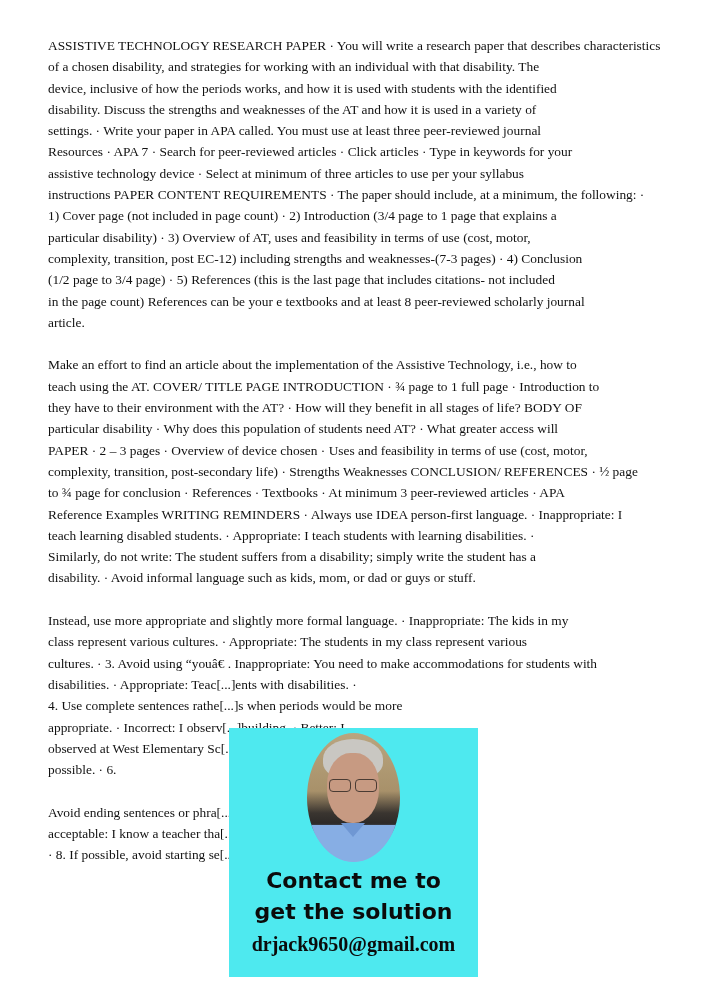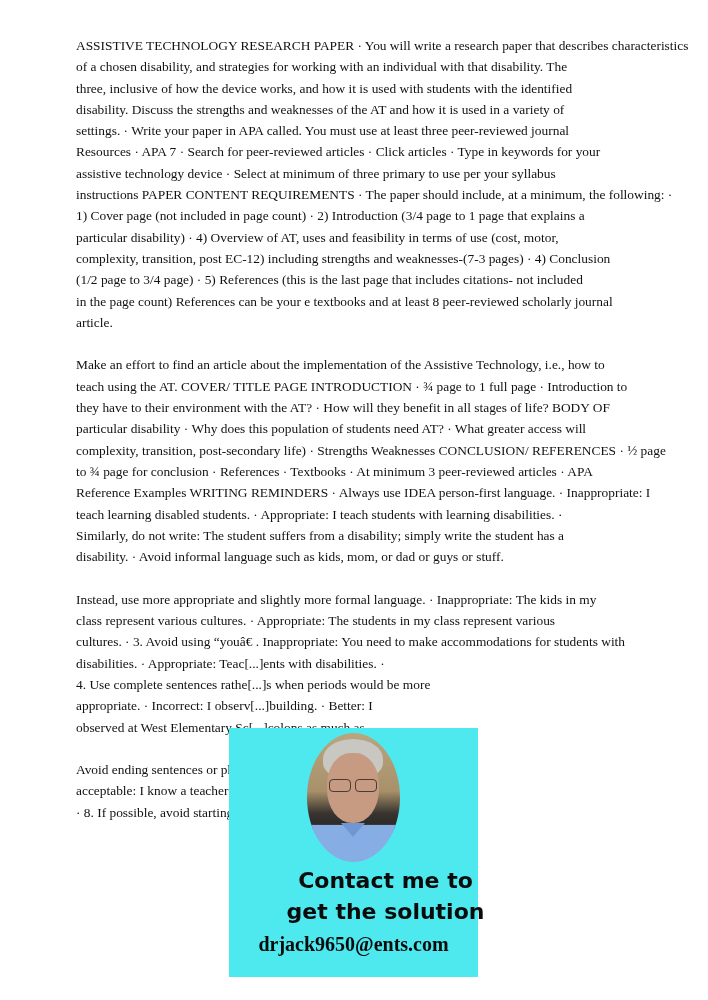--- a/index.html
+++ b/index.html
@@ -23,21 +23,20 @@
       line-height: 21.3px;
       color: #111111;
     }
     .para {
       margin: 0 0 21.3px 0;
     }
     .line {
       display: block;
       white-space: nowrap;
       height: 21.3px;
-      margin-left: 28px;
     }
     .overlay {
       position: absolute;
       left: 229px;
       top: 728px;
       width: 249px;
       height: 249px;
       background: #4ee9ef;
     }
     .photo {
@@ -105,21 +104,20 @@
     .cta {
       position: absolute;
       left: 0;
       width: 249px;
       text-align: center;
       font-family: "DejaVu Sans", "Liberation Sans", sans-serif;
       font-weight: bold;
       color: #0b0b0b;
       font-size: 22px;
       line-height: 30px;
-      padding-left: 32px;
     }
     .cta.l1 { top: 138px; }
     .cta.l2 { top: 169px; }
     .email {
       position: absolute;
       left: 0;
       top: 203px;
       width: 249px;
       text-align: center;
       font-family: "Liberation Serif", "DejaVu Serif", serif;
@@ -129,55 +127,57 @@
       color: #0b0b0b;
     }
   </style>
 </head>
 <body>
 
 <div class="page">
   <div class="para">
     <span class="line">ASSISTIVE TECHNOLOGY RESEARCH PAPER · You will write a research paper that describes characteristics</span>
     <span class="line">of a chosen disability, and strategies for working with an individual with that disability. The</span>
-    <span class="line">three, inclusive of how the device works, and how it is used with students with the identified</span>
+    <span class="line">device, inclusive of how the periods works, and how it is used with students with the identified</span>
     <span class="line">disability. Discuss the strengths and weaknesses of the AT and how it is used in a variety of</span>
     <span class="line">settings. · Write your paper in APA called. You must use at least three peer-reviewed journal</span>
     <span class="line">Resources · APA 7 · Search for peer-reviewed articles · Click articles · Type in keywords for your</span>
-    <span class="line">assistive technology device · Select at minimum of three primary to use per your syllabus</span>
+    <span class="line">assistive technology device · Select at minimum of three articles to use per your syllabus</span>
     <span class="line">instructions PAPER CONTENT REQUIREMENTS · The paper should include, at a minimum, the following: ·</span>
     <span class="line">1) Cover page (not included in page count) · 2) Introduction (3/4 page to 1 page that explains a</span>
-    <span class="line">particular disability) · 4) Overview of AT, uses and feasibility in terms of use (cost, motor,</span>
+    <span class="line">particular disability) · 3) Overview of AT, uses and feasibility in terms of use (cost, motor,</span>
     <span class="line">complexity, transition, post EC-12) including strengths and weaknesses-(7-3 pages) · 4) Conclusion</span>
     <span class="line">(1/2 page to 3/4 page) · 5) References (this is the last page that includes citations- not included</span>
     <span class="line">in the page count) References can be your e textbooks and at least 8 peer-reviewed scholarly journal</span>
     <span class="line">article.</span>
   </div>
 
   <div class="para">
     <span class="line">Make an effort to find an article about the implementation of the Assistive Technology, i.e., how to</span>
     <span class="line">teach using the AT. COVER/ TITLE PAGE INTRODUCTION · ¾ page to 1 full page · Introduction to</span>
     <span class="line">they have to their environment with the AT? · How will they benefit in all stages of life? BODY OF</span>
     <span class="line">particular disability · Why does this population of students need AT? · What greater access will</span>
+    <span class="line">PAPER · 2 – 3 pages · Overview of device chosen · Uses and feasibility in terms of use (cost, motor,</span>
     <span class="line">complexity, transition, post-secondary life) · Strengths Weaknesses CONCLUSION/ REFERENCES · ½ page</span>
     <span class="line">to ¾ page for conclusion · References · Textbooks · At minimum 3 peer-reviewed articles · APA</span>
     <span class="line">Reference Examples WRITING REMINDERS · Always use IDEA person-first language. · Inappropriate: I</span>
     <span class="line">teach learning disabled students. · Appropriate: I teach students with learning disabilities. ·</span>
     <span class="line">Similarly, do not write: The student suffers from a disability; simply write the student has a</span>
     <span class="line">disability. · Avoid informal language such as kids, mom, or dad or guys or stuff.</span>
   </div>
 
   <div class="para">
     <span class="line">Instead, use more appropriate and slightly more formal language. · Inappropriate: The kids in my</span>
     <span class="line">class represent various cultures. · Appropriate: The students in my class represent various</span>
     <span class="line">cultures. · 3. Avoid using “youâ€ . Inappropriate: You need to make accommodations for students with</span>
     <span class="line">disabilities. · Appropriate: Teac[...]ents with disabilities. ·</span>
     <span class="line">4. Use complete sentences rathe[...]s when periods would be more</span>
     <span class="line">appropriate. · Incorrect: I observ[...]building. · Better: I</span>
     <span class="line">observed at West Elementary Sc[...]colons as much as</span>
+    <span class="line">possible. · 6.</span>
   </div>
 
   <div class="para">
     <span class="line">Avoid ending sentences or phra[...]fer to a person. · Less</span>
     <span class="line">acceptable: I know a teacher tha[...] who is very creative.</span>
     <span class="line">· 8. If possible, avoid starting se[...]aw called IDEA that</span>
   </div>
 </div>
 
 <div class="overlay">
@@ -186,14 +186,14 @@
     <div class="face"></div>
     <div class="glasses">
         <span></span>
         <span></span>
       </div>
     <div class="shirt"></div>
     <div class="collar"></div>
   </div>
   <div class="cta l1">Contact me to</div>
   <div class="cta l2">get the solution</div>
-  <div class="email">drjack9650@ents.com</div>
+  <div class="email">drjack9650@gmail.com</div>
 </div>
 
 </body></html>

